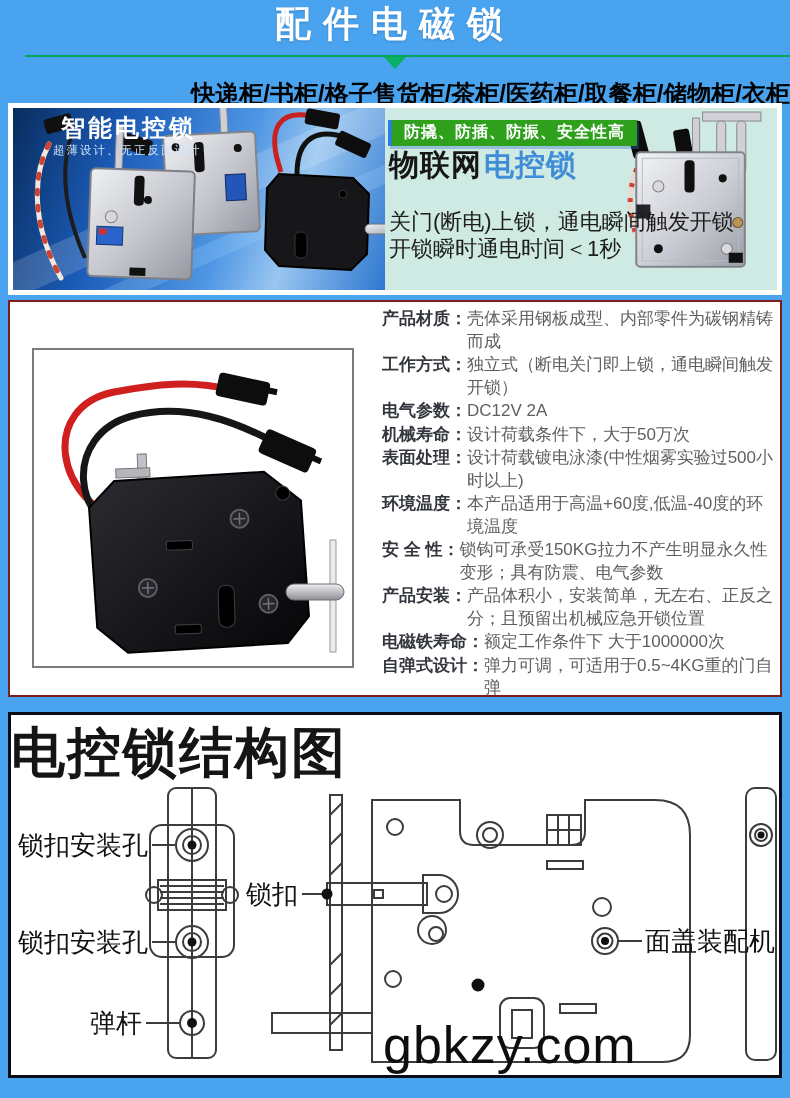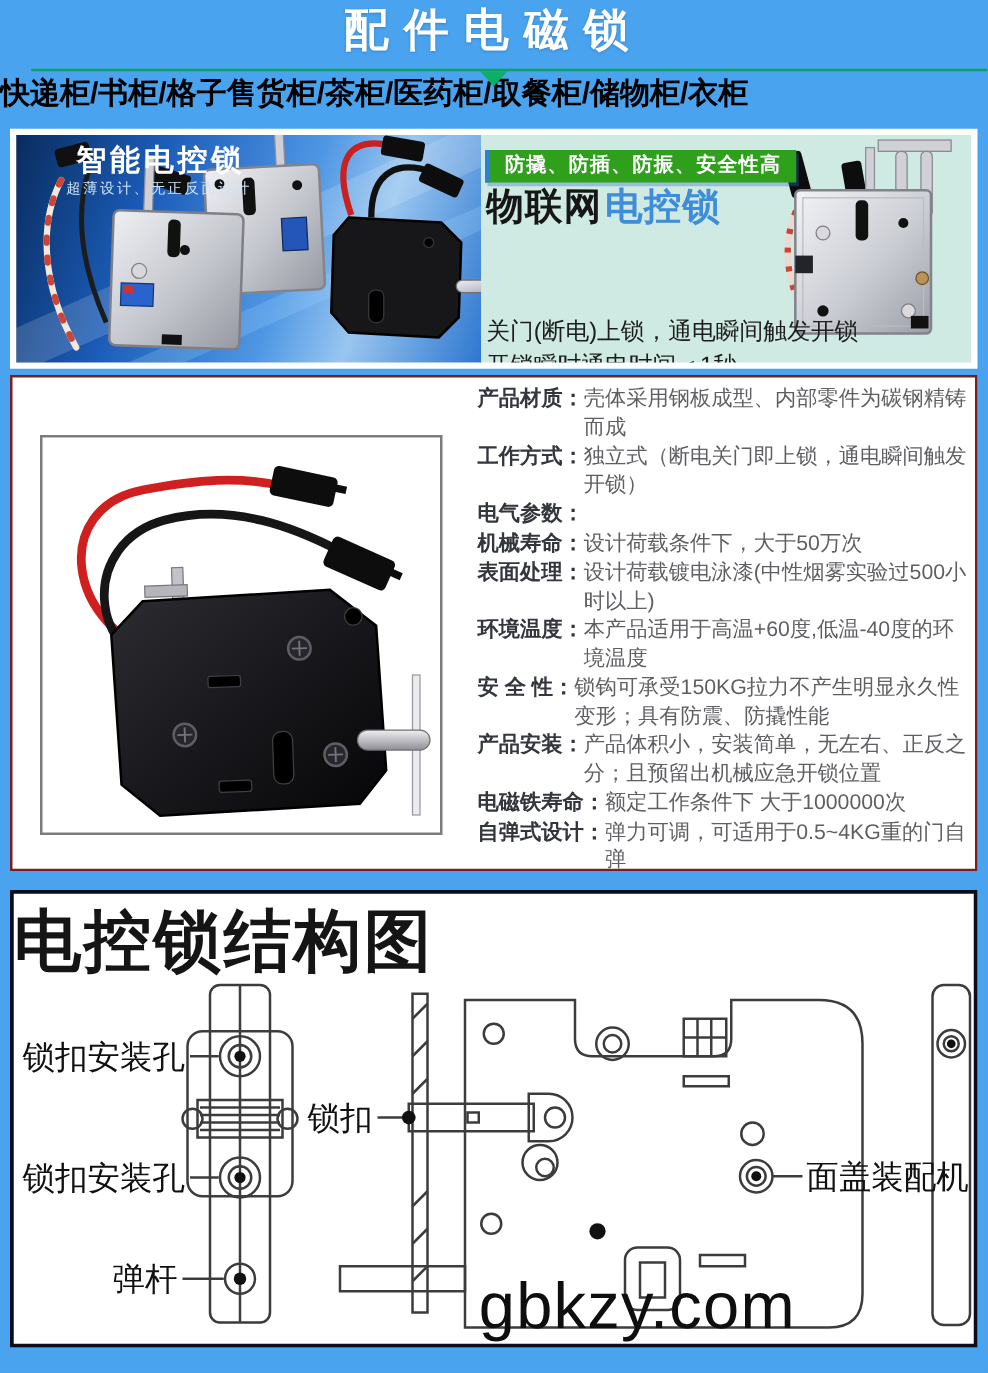--- a/index.html
+++ b/index.html
@@ -10,21 +10,21 @@
     font-family:"Liberation Sans","DejaVu Sans",sans-serif;
   }
   svg text { font-family:"Liberation Sans","DejaVu Sans",sans-serif; }
 
   
   .page-title{ padding-top:0; text-align:center; font-size:36px; font-weight:700;
     color:#fff; letter-spacing:12px; text-shadow:0 1px 2px rgba(0,40,90,.25);}
   .divider{ position:absolute; left:25px; right:0; top:55px; height:2px; background:#0aa35c;}
   .divider-triangle{ position:absolute; left:50%; top:57px; margin-left:-11px; width:0; height:0;
     border-left:11px solid transparent; border-right:11px solid transparent; border-top:12px solid #0cb065;}
-  .page-subtitle{ margin-top:9px; text-align:left; font-size:24px; font-weight:700; color:#000;}
+  .page-subtitle{ margin-top:29px; text-align:right; font-size:24px; font-weight:700; color:#000;}
 
   
   .banner{ position:absolute; left:8px; top:103px; width:774px; height:192px;
     background:#fff; padding:5px; display:flex;}
   .banner-left{ position:relative; width:372px; overflow:hidden;
     background:linear-gradient(108deg,#092c5e 0%,#1b5cb8 28%,#4f97e4 58%,#99c6f0 74%,#2e77cf 100%);}
   .banner-left::before{ content:""; position:absolute; width:560px; height:34px; top:58px; left:-60px;
     background:rgba(255,255,255,.16); transform:rotate(-24deg);}
   .banner-left::after{ content:""; position:absolute; width:560px; height:18px; top:116px; left:-40px;
     background:rgba(170,220,255,.22); transform:rotate(-24deg);}
@@ -32,22 +32,22 @@
     color:#fff; letter-spacing:3px;}
   .bl-sub{ position:absolute; left:40px; top:35px; z-index:3; font-size:11.5px; color:#cfe2f8; letter-spacing:2px;}
   .banner-left svg, .banner-right svg{ position:absolute; inset:0; z-index:1;}
   .banner-right{ position:relative; flex:1; overflow:hidden; background:#cfeae2;}
   .br-badge{ position:absolute; left:3px; top:12px; z-index:3; background:#2ea01c; color:#fff;
     font-size:16px; font-weight:700; padding:2px 12px 3px; letter-spacing:1px;
     border-left:4px solid #2b7fd6; box-shadow:2px 3px 0 rgba(43,110,200,.35);}
   .br-heading{ position:absolute; left:4px; top:37px; z-index:3; font-size:30px; font-weight:800;
     color:#161616; letter-spacing:1px;}
   .br-heading .accent{ color:#3f8cd8; margin-left:2px;}
-  .br-desc{ position:absolute; left:4px; top:100px; z-index:3; font-size:19px; line-height:27px;
-    font-weight:500; color:#1d1d1d;margin-top:44px;}
+  .br-desc{ position:absolute; left:4px; top:100px; z-index:3; font-size:22px; line-height:27px;
+    font-weight:500; color:#1d1d1d;}
 
   
   .mid-panel{ position:absolute; left:8px; top:300px; width:774px; height:397px;
     background:#fff; border:2px solid #7f1d1d;}
   .photo-box{ position:absolute; left:22px; top:46px; width:322px; height:320px;
     border:2px solid #7c7c7c; background:#fff; overflow:hidden;}
   .spec-list{ position:absolute; left:372px; top:6px; width:392px;}
   .spec-row{ display:flex; font-size:17px; line-height:22.5px; margin-bottom:1px;}
   .spec-label{ font-weight:700; color:#33363d; white-space:nowrap;}
   .spec-value{ flex:1; color:#5f5f63;}
@@ -229,36 +229,37 @@
     <div class="spec-row">
         <span class="spec-label">产品材质：</span>
         <span class="spec-value">壳体采用钢板成型、内部零件为碳钢精铸而成</span>
       </div>
     <div class="spec-row">
         <span class="spec-label">工作方式：</span>
         <span class="spec-value">独立式（断电关门即上锁，通电瞬间触发开锁）</span>
       </div>
     <div class="spec-row">
         <span class="spec-label">电气参数：</span>
+        <span class="spec-value">DC12V 2A</span>
       </div>
     <div class="spec-row">
         <span class="spec-label">机械寿命：</span>
         <span class="spec-value">设计荷载条件下，大于50万次</span>
       </div>
     <div class="spec-row">
         <span class="spec-label">表面处理：</span>
         <span class="spec-value">设计荷载镀电泳漆(中性烟雾实验过500小时以上)</span>
       </div>
     <div class="spec-row">
         <span class="spec-label">环境温度：</span>
         <span class="spec-value">本产品适用于高温+60度,低温-40度的环境温度</span>
       </div>
     <div class="spec-row">
         <span class="spec-label">安 全 性：</span>
-        <span class="spec-value">锁钩可承受150KG拉力不产生明显永久性变形；具有防震、防撬性能</span>
+        <span class="spec-value">锁钩可承受150KG拉力不产生明显永久性变形；具有防震、电气参数</span>
       </div>
     <div class="spec-row">
         <span class="spec-label">产品安装：</span>
         <span class="spec-value">产品体积小，安装简单，无左右、正反之分；且预留出机械应急开锁位置</span>
       </div>
     <div class="spec-row">
         <span class="spec-label">电磁铁寿命：</span>
         <span class="spec-value">额定工作条件下 大于1000000次</span>
       </div>
     <div class="spec-row">

